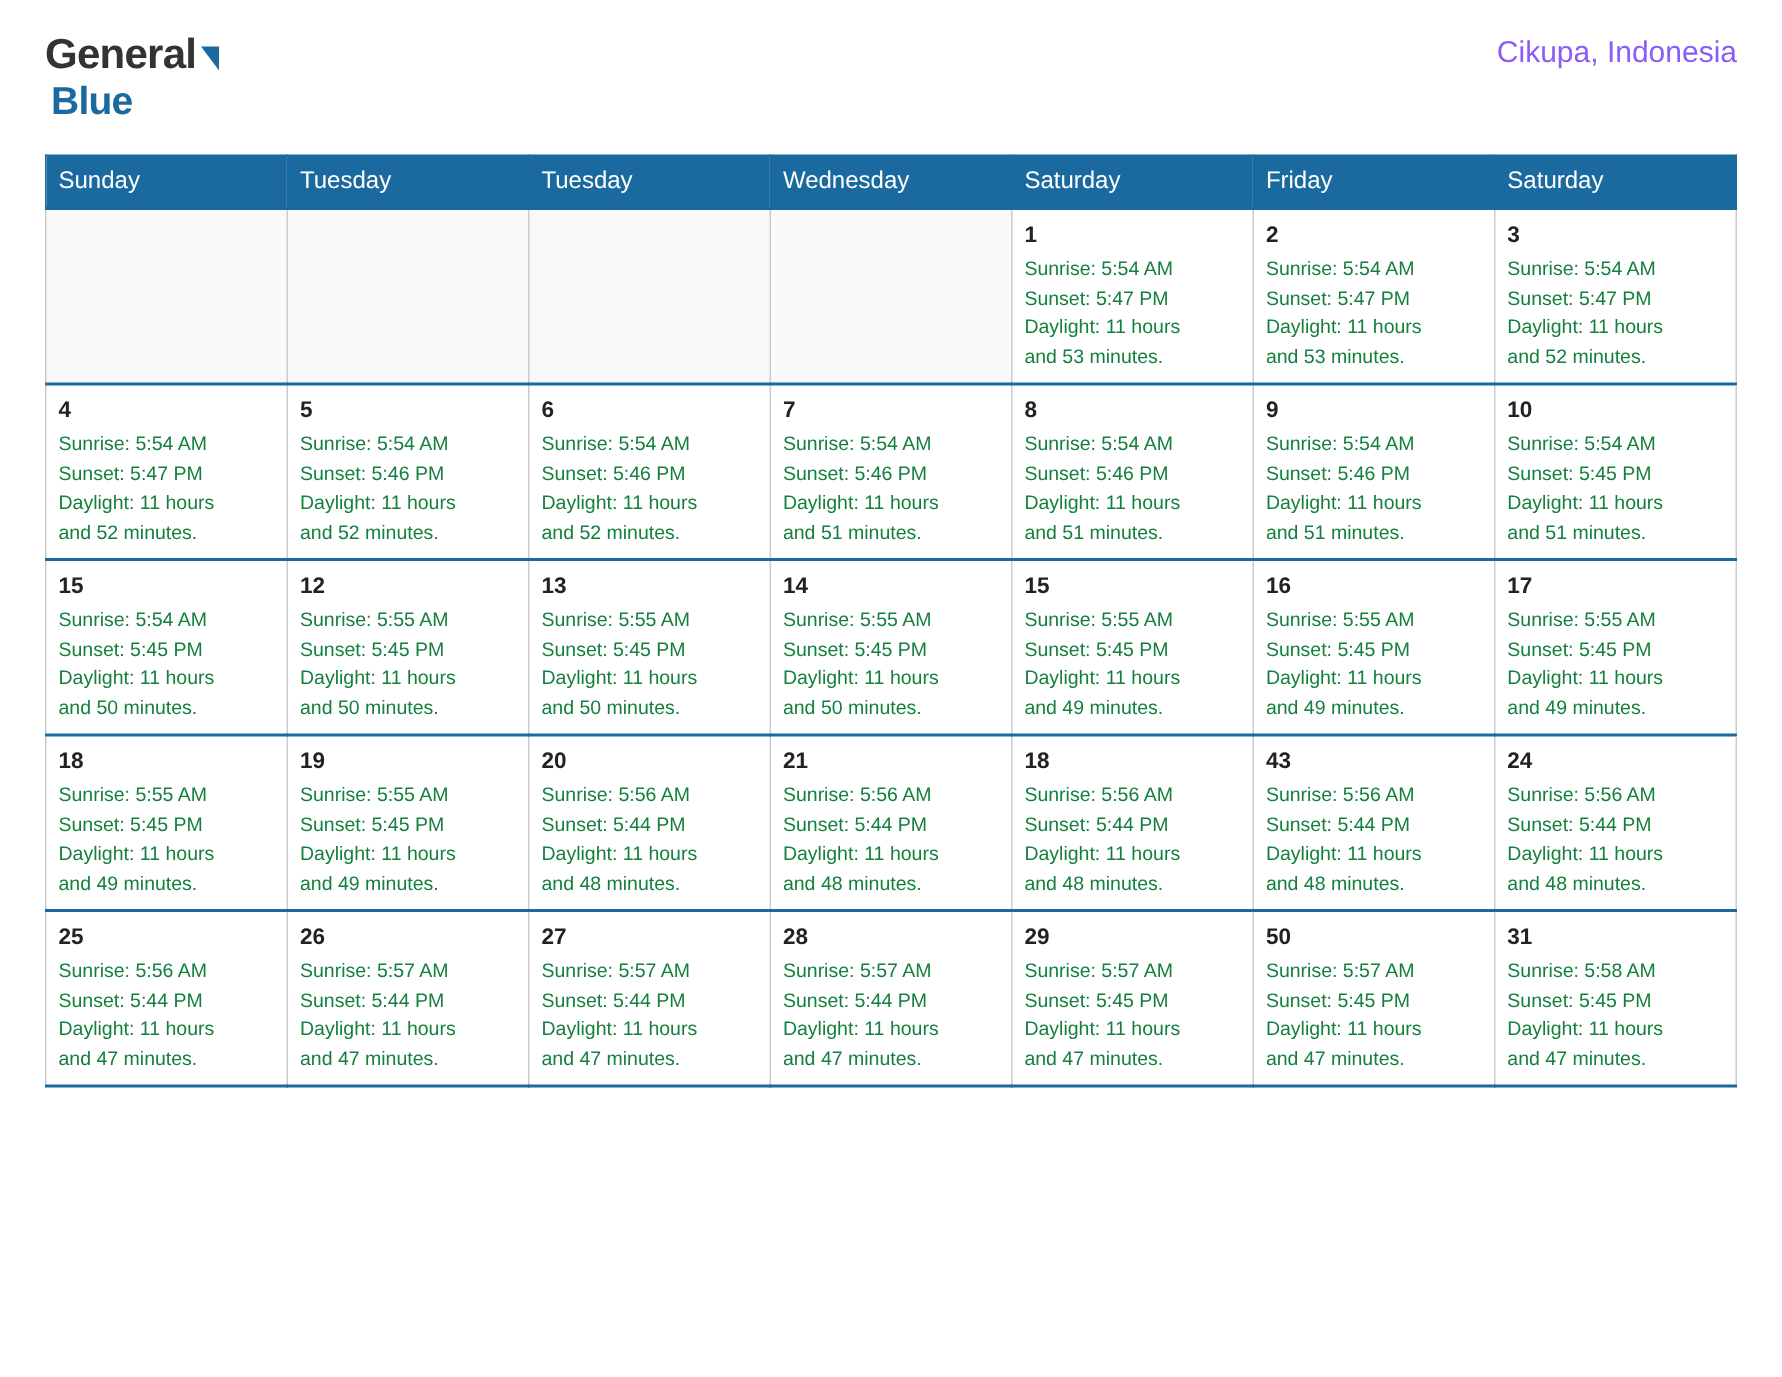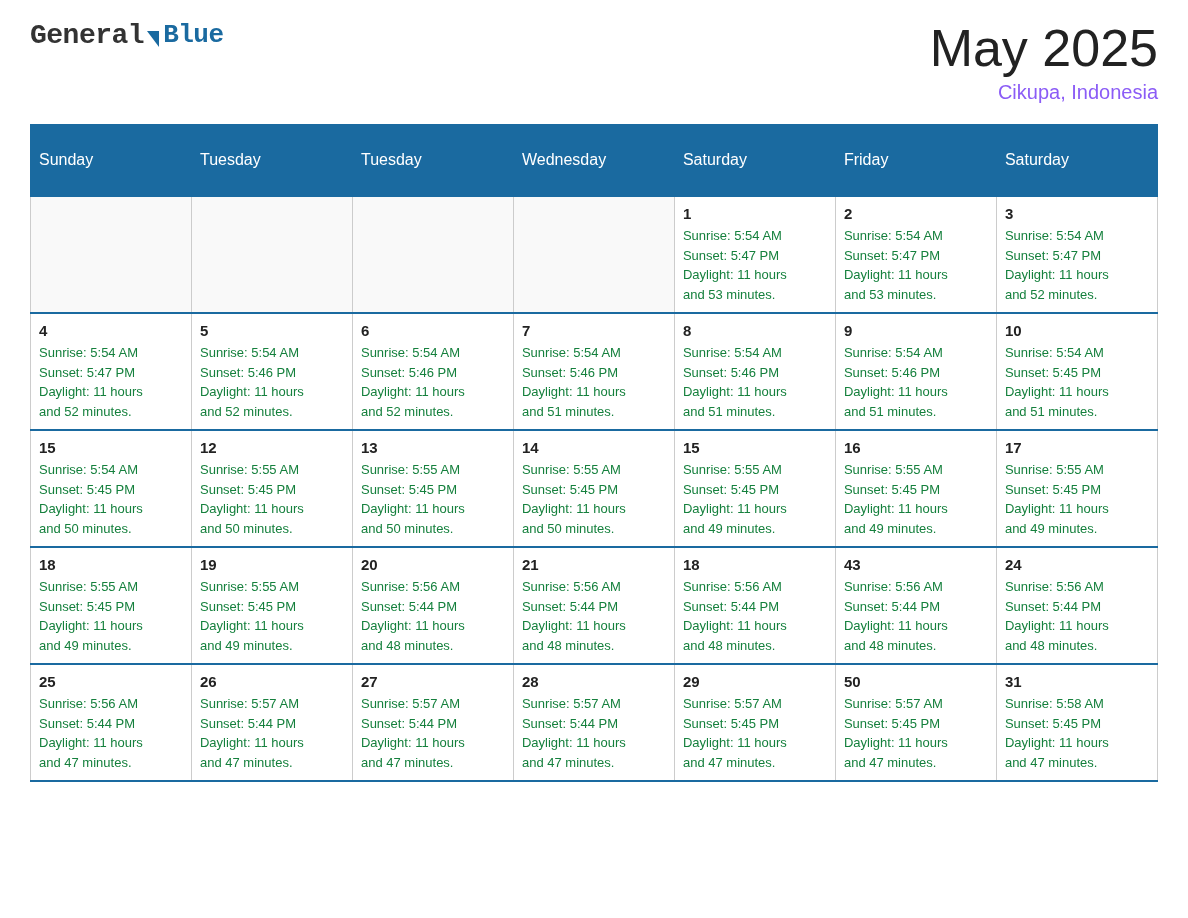--- a/index.html
+++ b/index.html
@@ -12,22 +12,22 @@
       padding: 20px 30px;
     }
     .header {
       display: flex;
       justify-content: space-between;
       align-items: flex-start;
       margin-bottom: 20px;
     }
     .logo {
       display: flex;
+      flex-direction: column;
       align-items: flex-start;
-      font-family: Liberation Mono, monospace;
     }
     .logo-top {
       display: flex;
       align-items: center;
     }
     .logo-general {
       font-size: 28px;
       font-weight: bold;
       color: #333;
       letter-spacing: -0.5px;
@@ -63,21 +63,21 @@
       margin-top: 4px;
     }
     .calendar {
       width: 100%;
       border-collapse: collapse;
       border: 1px solid #ccc;
     }
     .calendar th {
       background-color: #1a6aa0;
       color: #fff;
-      padding: 26px 8px;
+      padding: 8px 8px;
       text-align: left;
       font-size: 16px;
       font-weight: normal;
       border: 1px solid #1a6aa0;
     }
     .calendar td {
       width: 14.285%;
       vertical-align: top;
       padding: 8px;
       border: 1px solid #ccc;
@@ -111,21 +111,20 @@
   <div class="logo">
     <div class="logo-top">
       <span class="logo-general">General</span>
       <div class="logo-arrow"></div>
     </div>
     <div style="margin-left: 2px;">
       <span class="logo-blue" style="font-size:26px;">Blue</span>
     </div>
   </div>
   <div class="title-section">
-    <div class="main-title">May 2025</div>
     <div class="subtitle">Cikupa, Indonesia</div>
   </div>
 </div>
 
 <table class="calendar">
   <thead>
     <tr>
     <th>Sunday</th>
         <th>Tuesday</th>
         <th>Tuesday</th>

